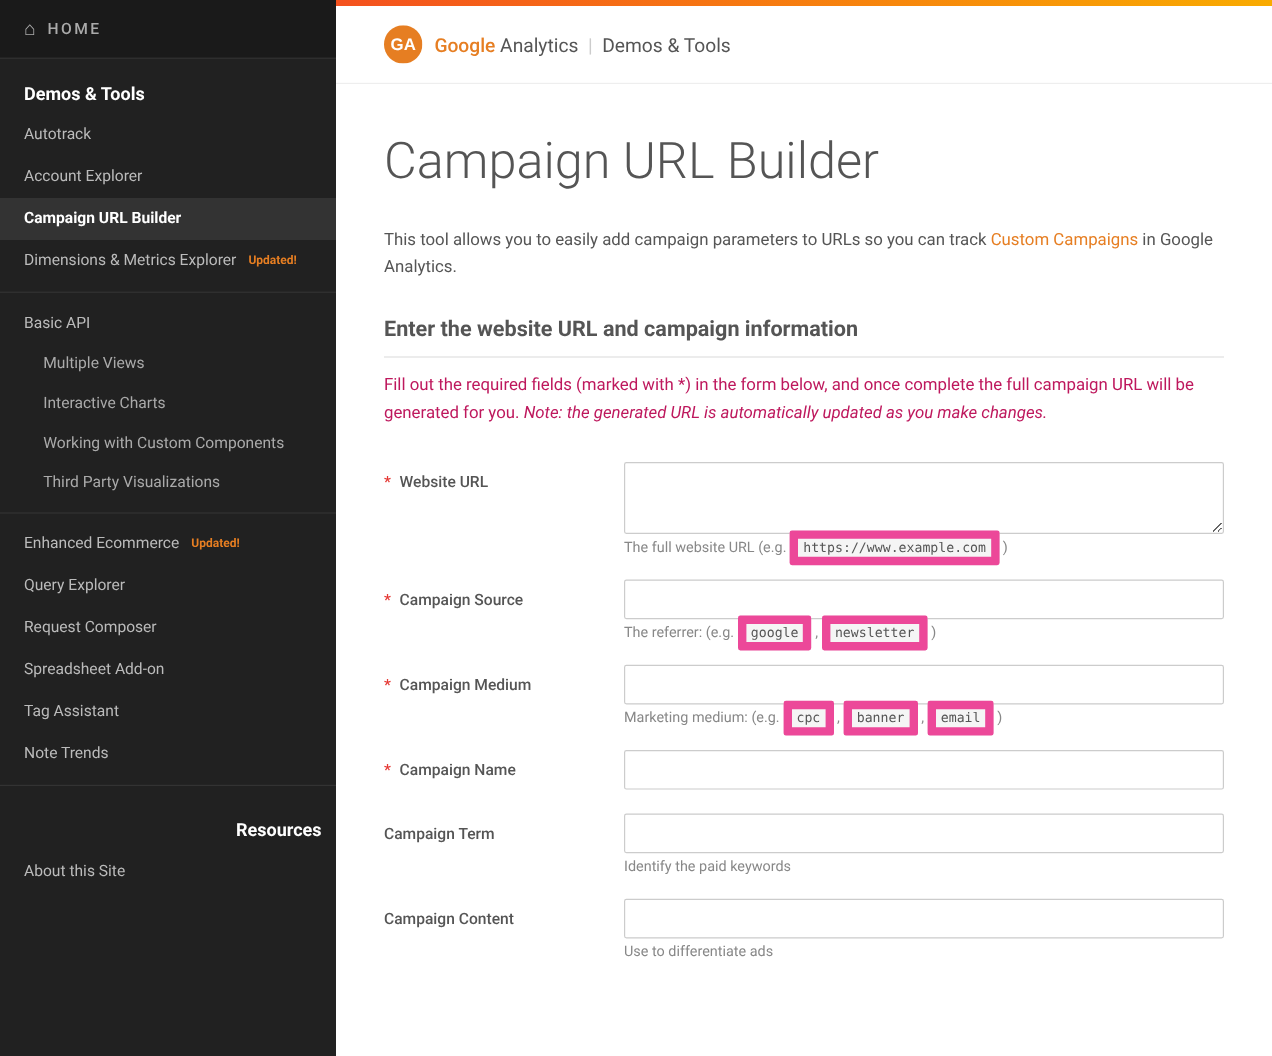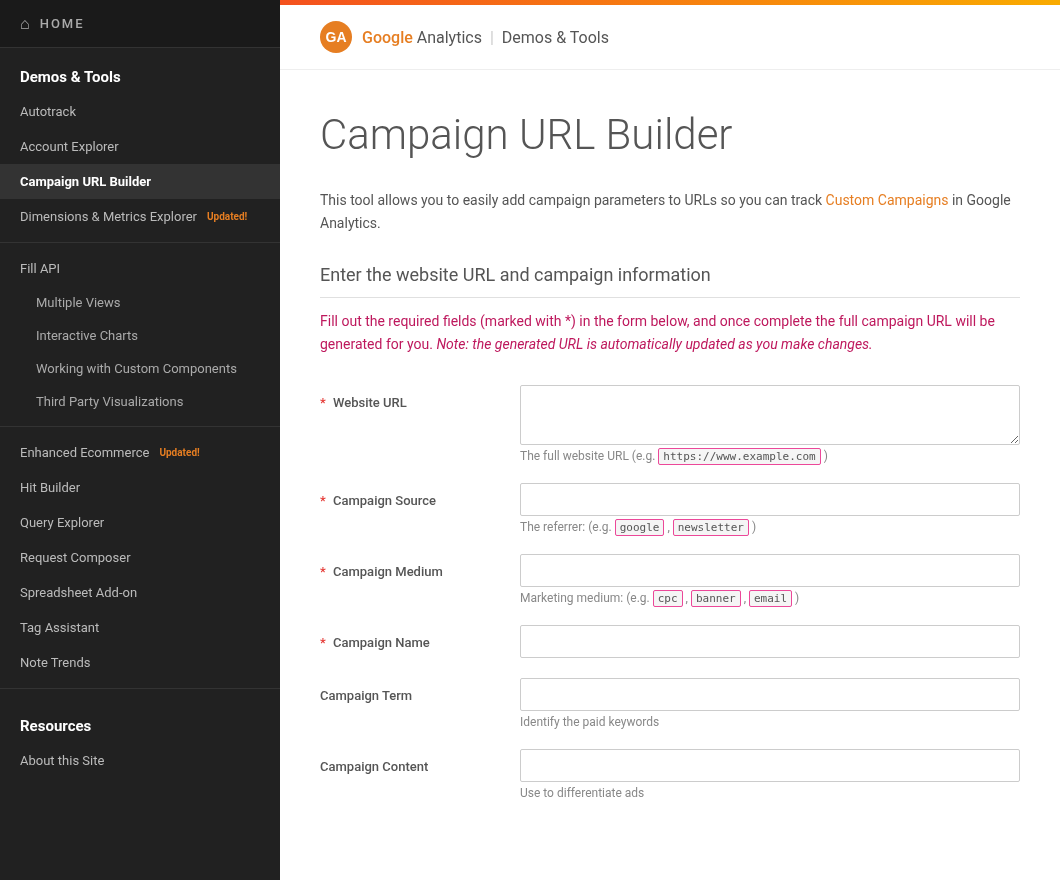--- a/index.html
+++ b/index.html
@@ -65,20 +65,21 @@
     .divider {
       height: 1px;
       background: #333;
       margin: 8px 0;
     }
     .sidebar-resources-title {
       padding: 20px 12px 8px 20px;
       font-size: 15px;
       font-weight: 700;
       color: #fff;
+      text-align: right;
     }
 
     
     .main {
       flex: 1;
       display: flex;
       flex-direction: column;
       overflow-y: auto;
       background: #fff;
     }
@@ -126,21 +127,21 @@
       color: #555;
       line-height: 1.6;
       margin-bottom: 30px;
     }
     .intro-text a {
       color: #e67e22;
       text-decoration: none;
     }
     .section-heading {
       font-size: 18px;
-      font-weight: 400;
+      font-weight: 700;
       color: #555;
       margin-bottom: 12px;
       padding-bottom: 12px;
       border-bottom: 1px solid #e0e0e0;
     }
     .fill-instructions {
       font-size: 14px;
       color: #be185d;
       line-height: 1.6;
       margin-bottom: 30px;
@@ -193,21 +194,21 @@
       min-height: 60px;
       resize: vertical;
     }
     .form-hint {
       font-size: 12px;
       color: #888;
       margin-top: 4px;
     }
     .form-hint code {
       background: #f5f5f5;
-      border: 1px solid #ec4899;
+      border: 7px solid #ec4899;
       border-radius: 2px;
       padding: 1px 4px;
       font-family: monospace;
       font-size: 11px;
       color: #555;
     }
   </style>
 </head>
 <body>
 
@@ -222,33 +223,32 @@
   <div class="sidebar-item">Autotrack</div>
   <div class="sidebar-item">Account Explorer</div>
   <div class="sidebar-item active">Campaign URL Builder</div>
   <div class="sidebar-item">
     Dimensions &amp; Metrics Explorer
     <span class="badge-updated">Updated!</span>
   </div>
 
   <div class="divider"></div>
 
-  <div class="sidebar-item">Fill API</div>
+  <div class="sidebar-item">Basic API</div>
   <div class="sidebar-sub-item">Multiple Views</div>
   <div class="sidebar-sub-item">Interactive Charts</div>
   <div class="sidebar-sub-item">Working with Custom Components</div>
   <div class="sidebar-sub-item">Third Party Visualizations</div>
 
   <div class="divider"></div>
 
   <div class="sidebar-item">
     Enhanced Ecommerce
     <span class="badge-updated">Updated!</span>
   </div>
-  <div class="sidebar-item">Hit Builder</div>
   <div class="sidebar-item">Query Explorer</div>
   <div class="sidebar-item">Request Composer</div>
   <div class="sidebar-item">Spreadsheet Add-on</div>
   <div class="sidebar-item">Tag Assistant</div>
   <div class="sidebar-item">Note Trends</div>
 
   <div class="divider"></div>
 
   <div class="sidebar-resources-title">Resources</div>
   <div class="sidebar-item">About this Site</div>

